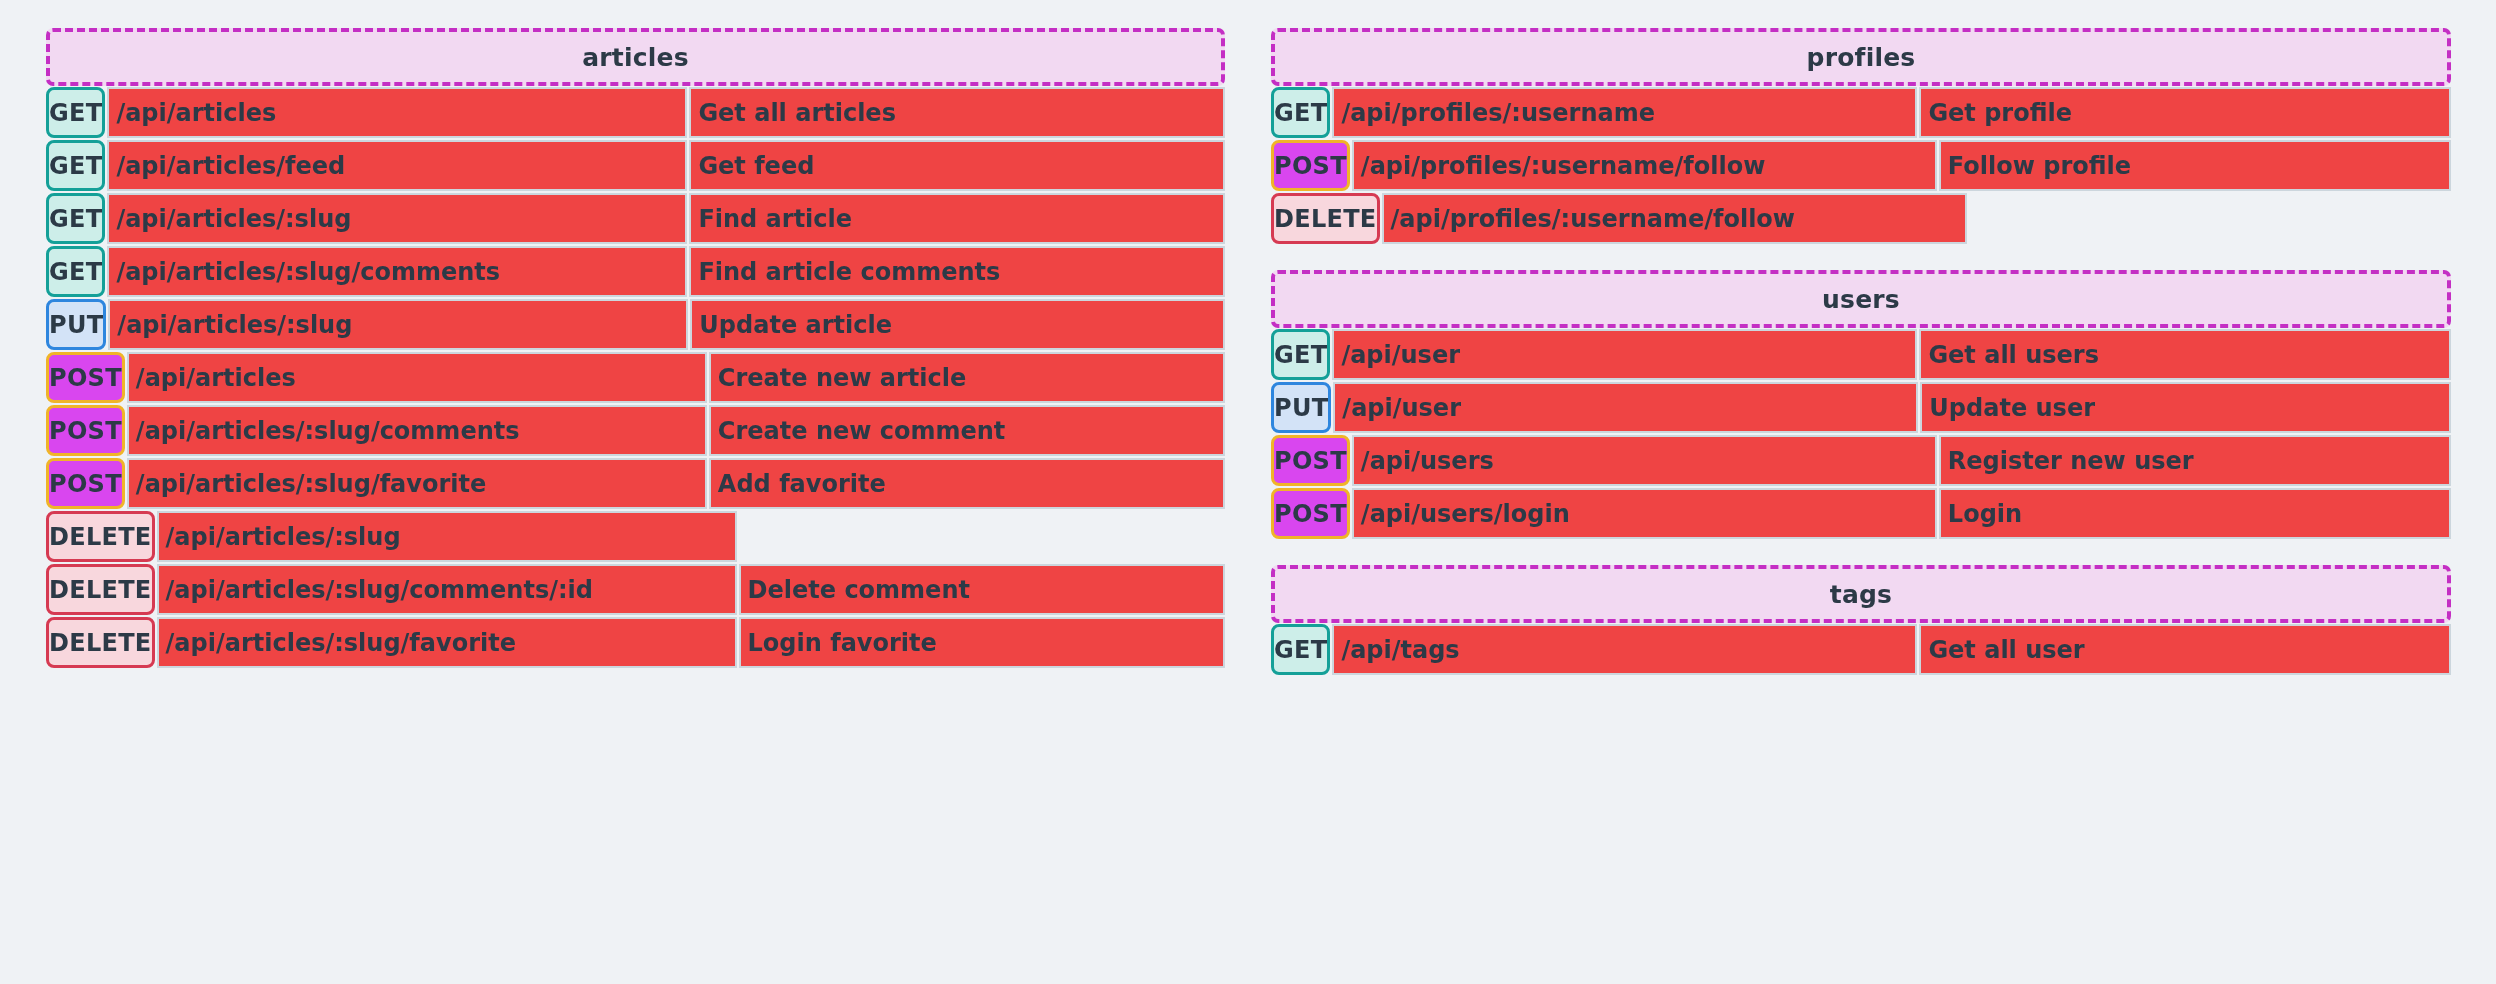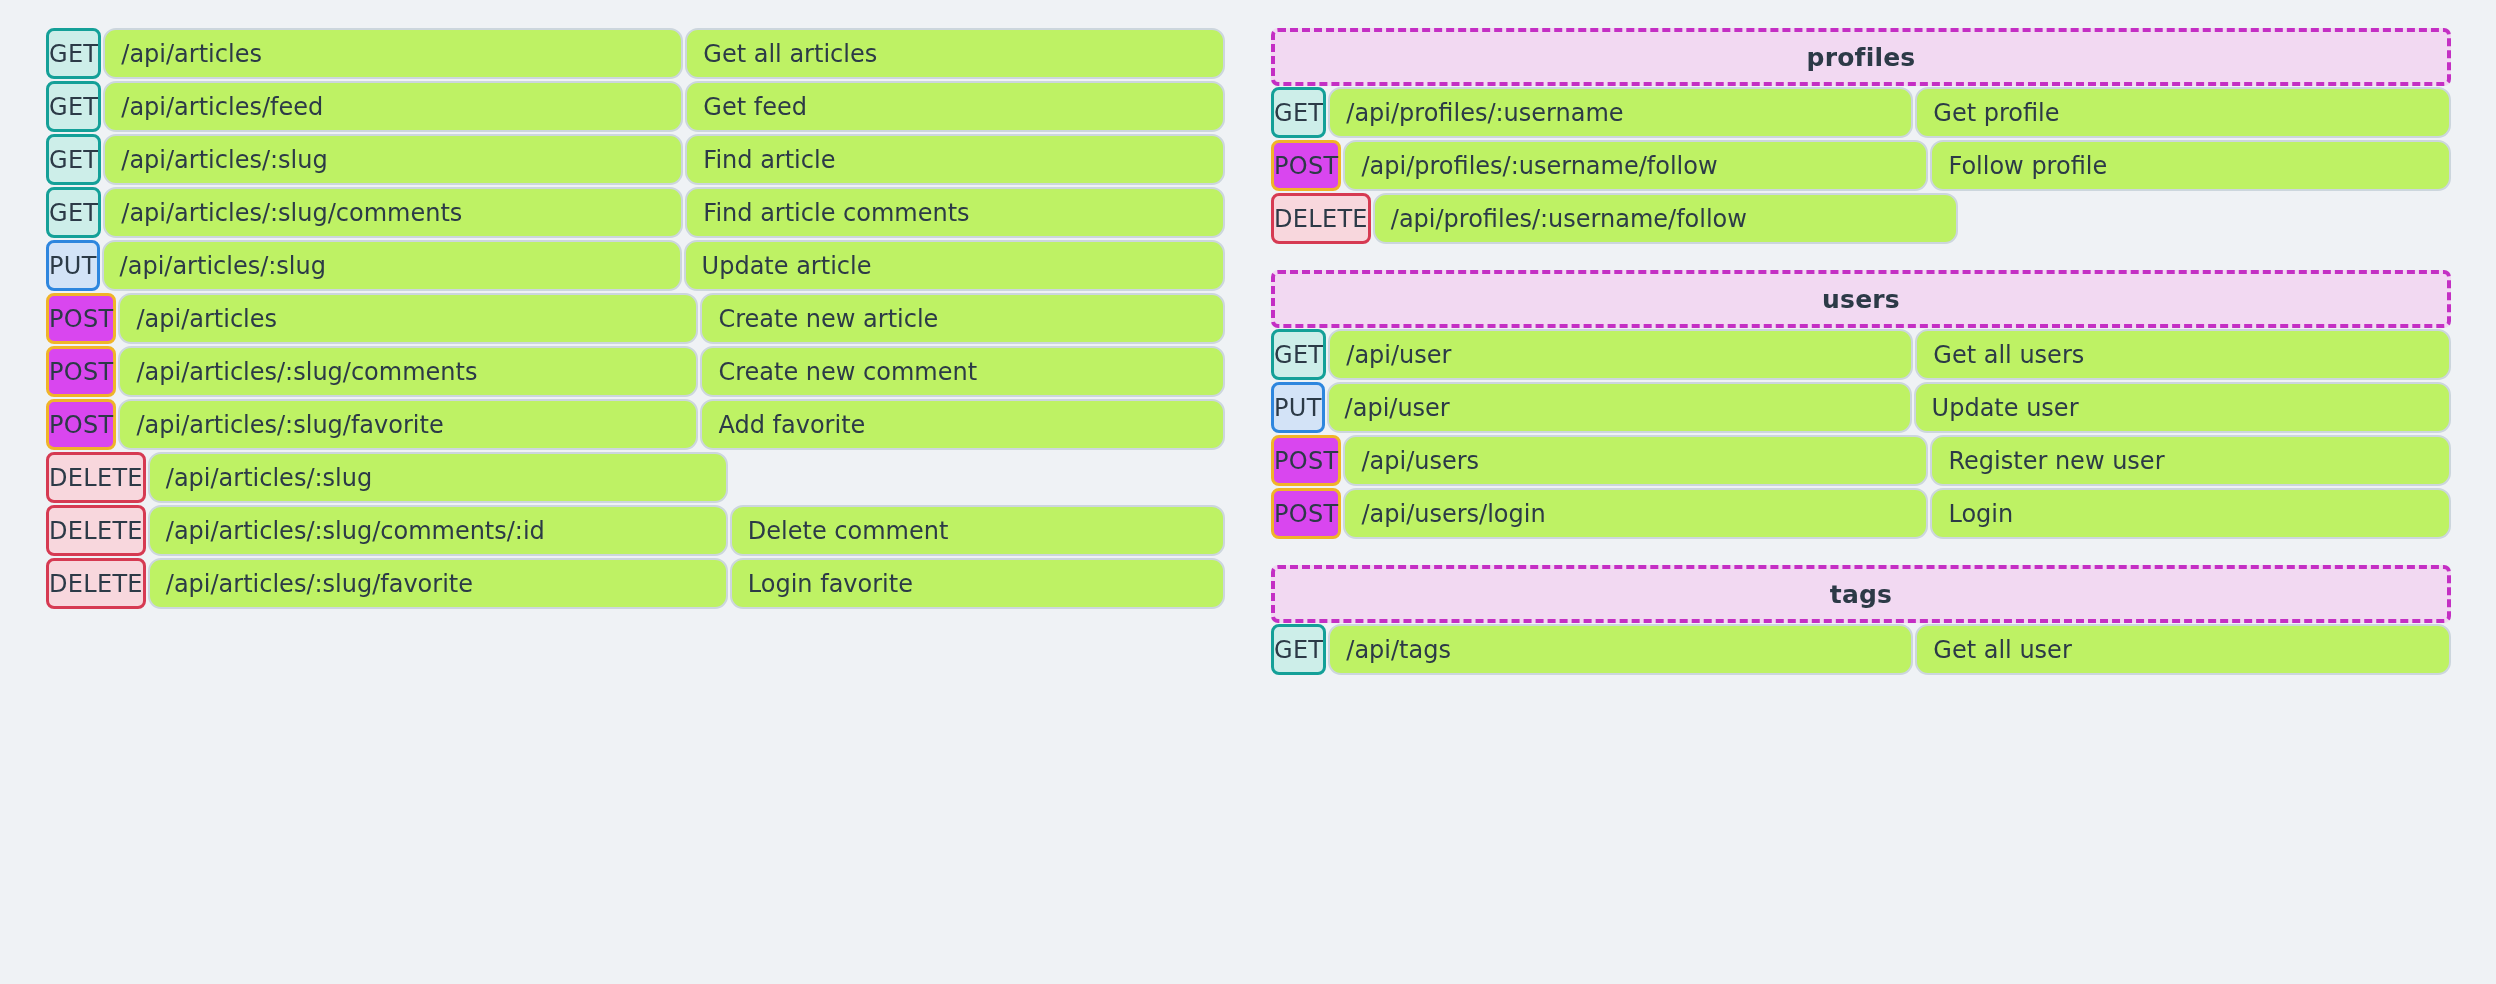--- a/index.html
+++ b/index.html
@@ -49,20 +49,21 @@
     letter-spacing: 0.2px;
   }
 
   .rows { display: flex; flex-direction: column; gap: 2px; }
 
   .row {
     display: flex;
     align-items: stretch;
     gap: 2px;
     height: 51px;
+    font-weight: bold;
   }
 
   
   .method {
     flex: 0 0 auto;
     display: flex;
     align-items: center;
     justify-content: center;
     border-radius: 8px;
     border-style: solid;
@@ -72,46 +73,49 @@
     letter-spacing: 0.3px;
   }
 
   .m-GET    { background: #cdeee9; border-color: #14a098; }
   .m-PUT    { background: #d3e3f7; border-color: #2e86de; }
   .m-POST   { background: #d946ef; border-color: #f0b429; }
   .m-DELETE { background: #f8d7dd; border-color: #d63a52; }
 
   
   .cell {
-    background: #bef264;
+    background: #ef4444;
     border: 2px solid #ccd6dd;
-    border-radius: 13px;
+    border-radius: 0;
     display: flex;
     align-items: center;
-    padding: 0 16px;
+    padding: 0 7px;
     font-size: 24px;
     color: #2c3a47;
     white-space: nowrap;
     overflow: hidden;
   }
 
   
   .column.left  .cell.path { flex: 0 0 580px; }
   .column.left  .cell.desc { flex: 1 1 auto; }
 
   
   .column.right .cell.path { flex: 0 0 585px; }
   .column.right .cell.desc { flex: 1 1 auto; }
 </style>
 </head>
 <body>
 
 <div class="page">
   <div class="column left">
       <div class="group">
+        <div class="group-header">
+          <span class="group-title">articles</span>
+        </div>
         <div class="rows">
           <div class="row">
             <div class="method m-GET">GET</div>
             <div class="cell path">/api/articles</div>
             <div class="cell desc">Get all articles</div>
           </div>
           <div class="row">
             <div class="method m-GET">GET</div>
             <div class="cell path">/api/articles/feed</div>
             <div class="cell desc">Get feed</div>

